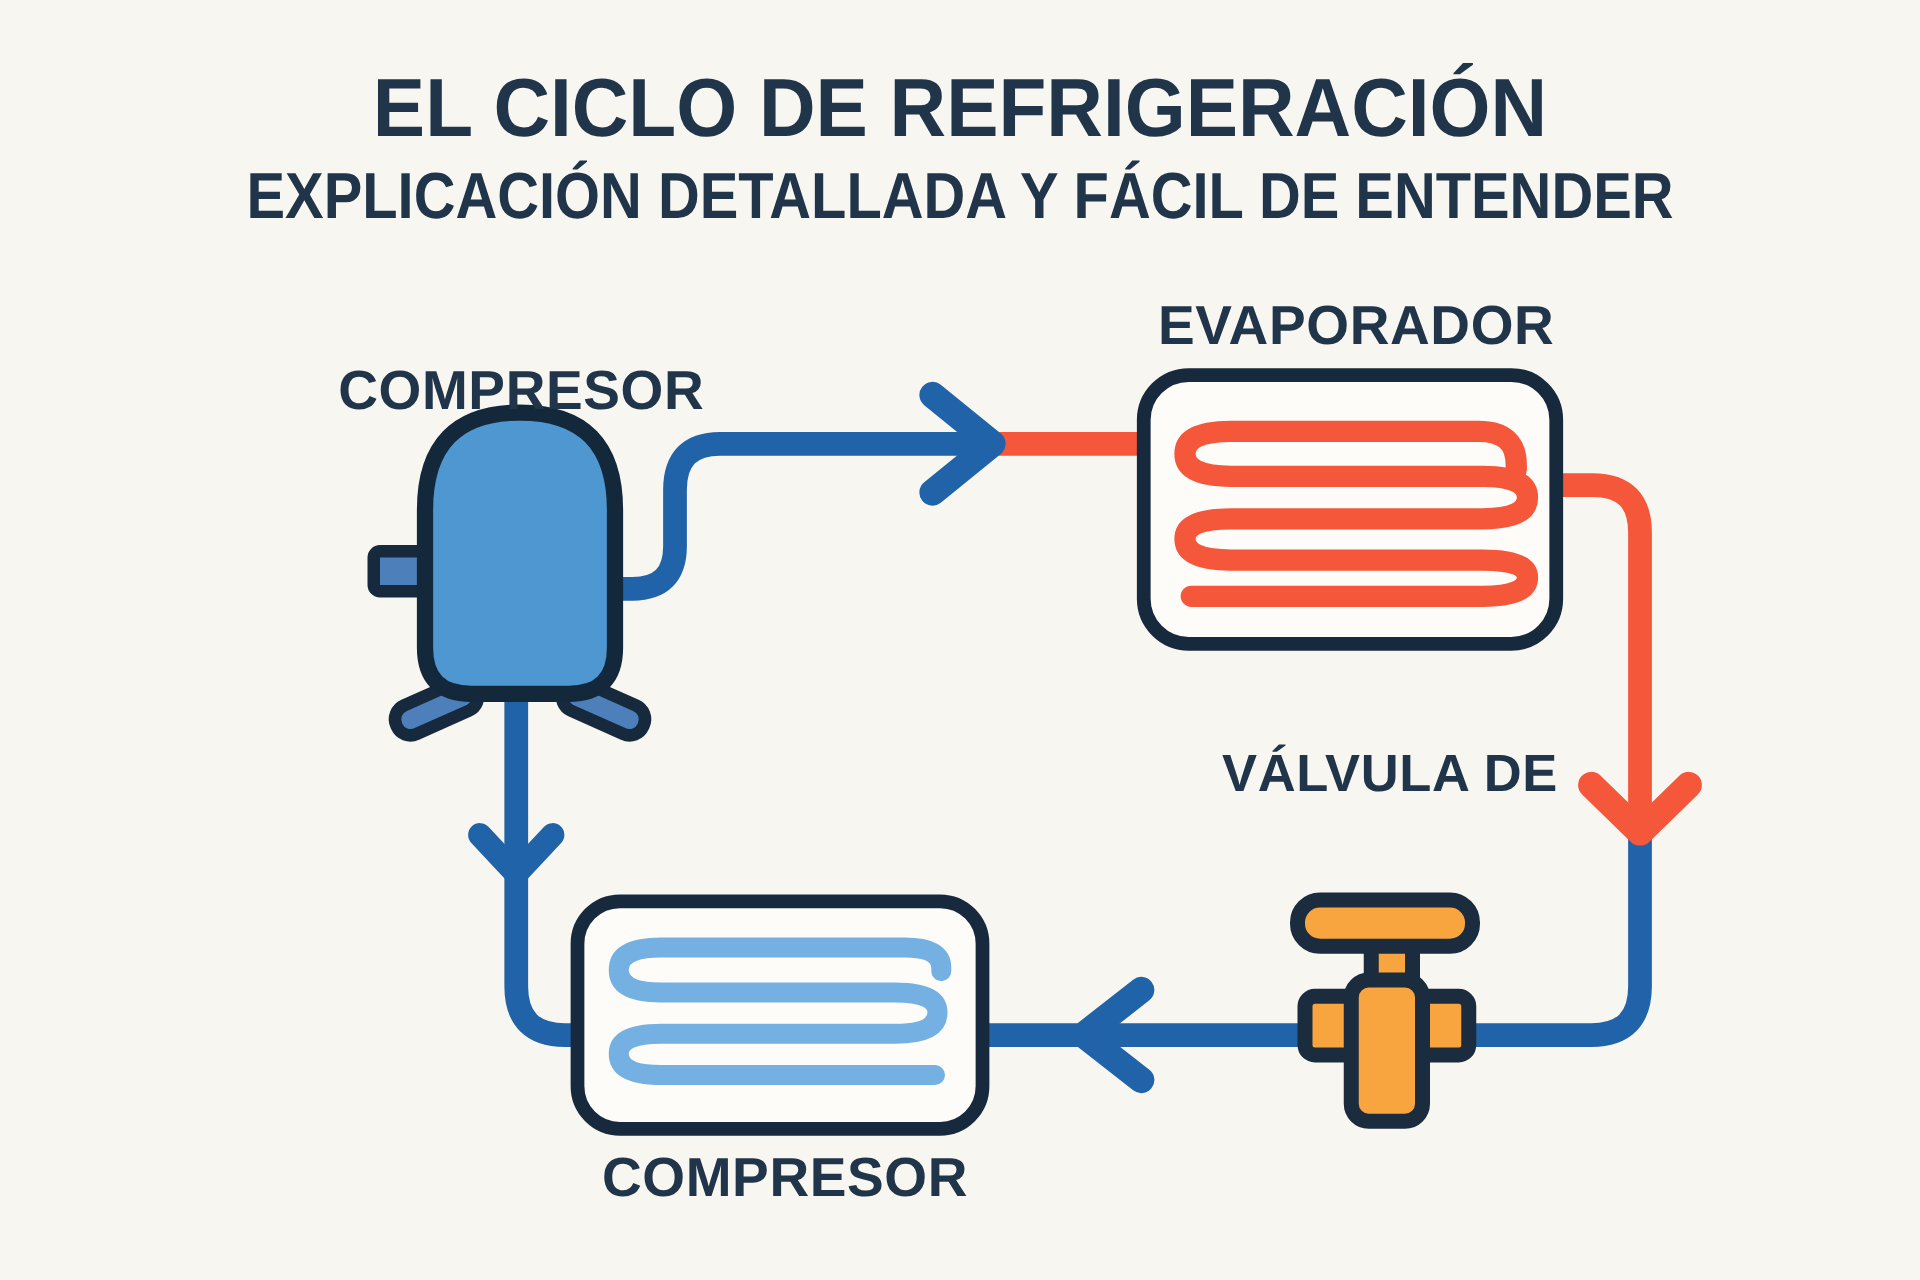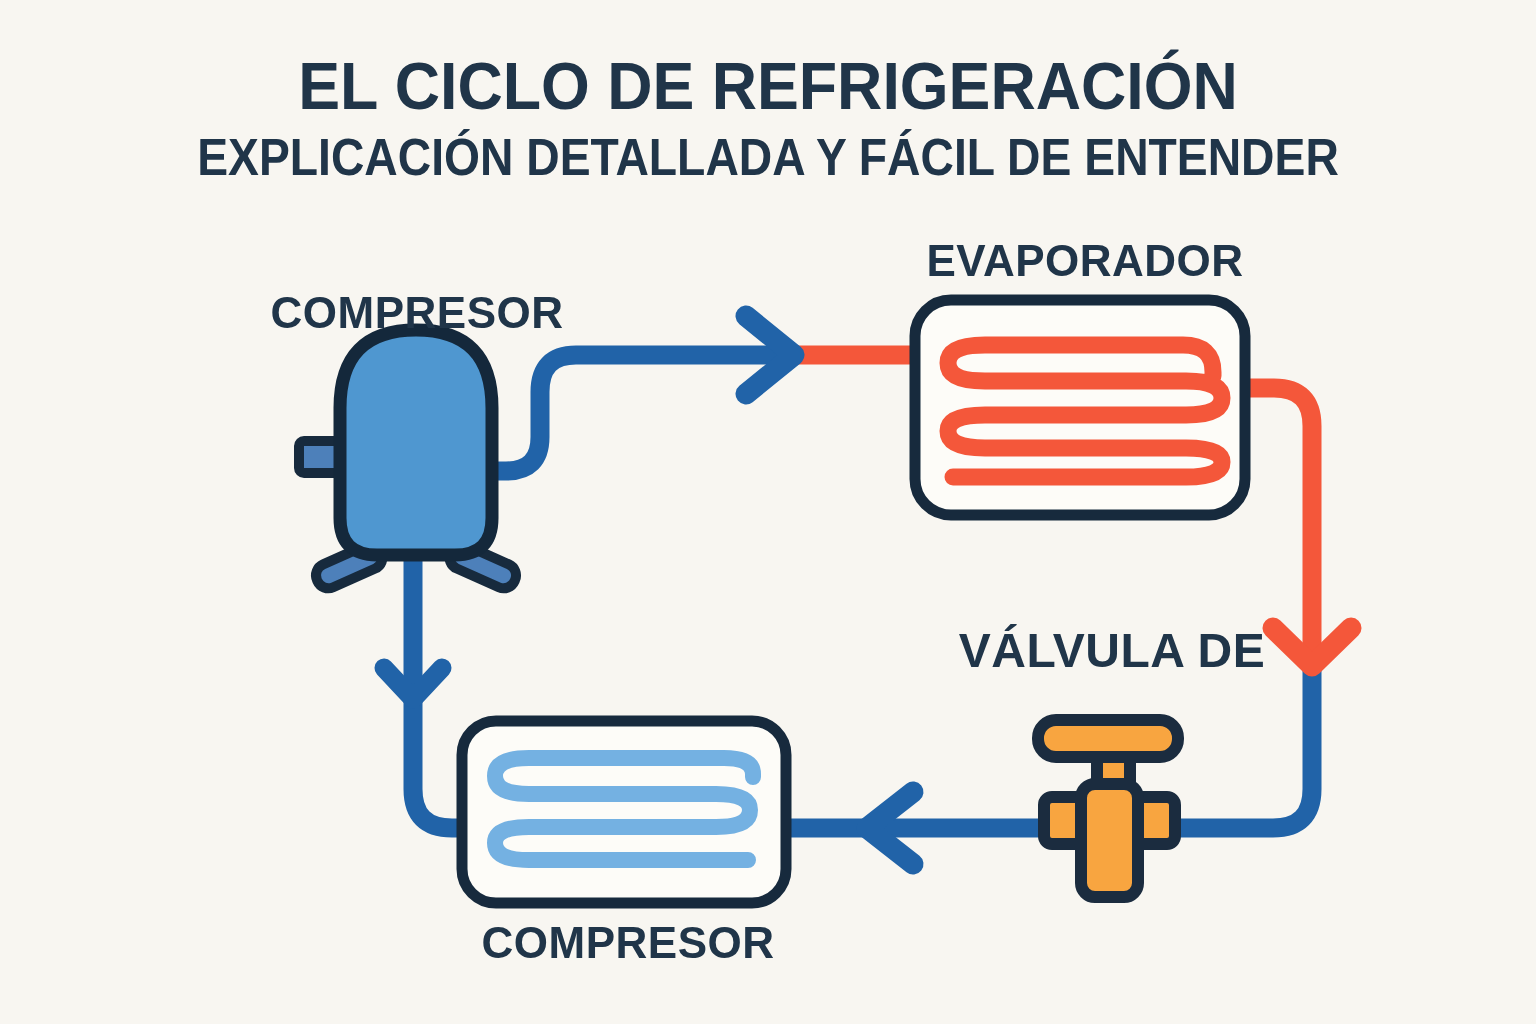--- a/index.html
+++ b/index.html
@@ -44,21 +44,21 @@
     font-size: 52px;
     transform: translateX(-50%) scaleX(0.89);
     transform-origin: center;
   }
   .component-label {
     font-size: 44px;
     letter-spacing: 0.5px;
   }
   .lbl-compresor   { left: 417px;  top: 263px; margin-top: 25px; }
   .lbl-condensador { left: 1085px; top: 236px; }
-  .lbl-valvula     { left: 1112px; top: 629px; line-height: 44px; font-size: 48px; }
+  .lbl-valvula     { left: 1112px; top: 597px; line-height: 44px; font-size: 42px; }
   .lbl-evaporador  { left: 628px;  top: 918px; }
 </style>
 </head>
 <body>
 
 <div class="stage">
 
   <svg class="diagram-svg" viewBox="0 0 1536 1024">
 
     <path d="M 480 471 H 506 Q 540 471 540 437 V 392 Q 540 355 576 355 H 788" fill="none" stroke="#2163a8" stroke-width="19"></path>

